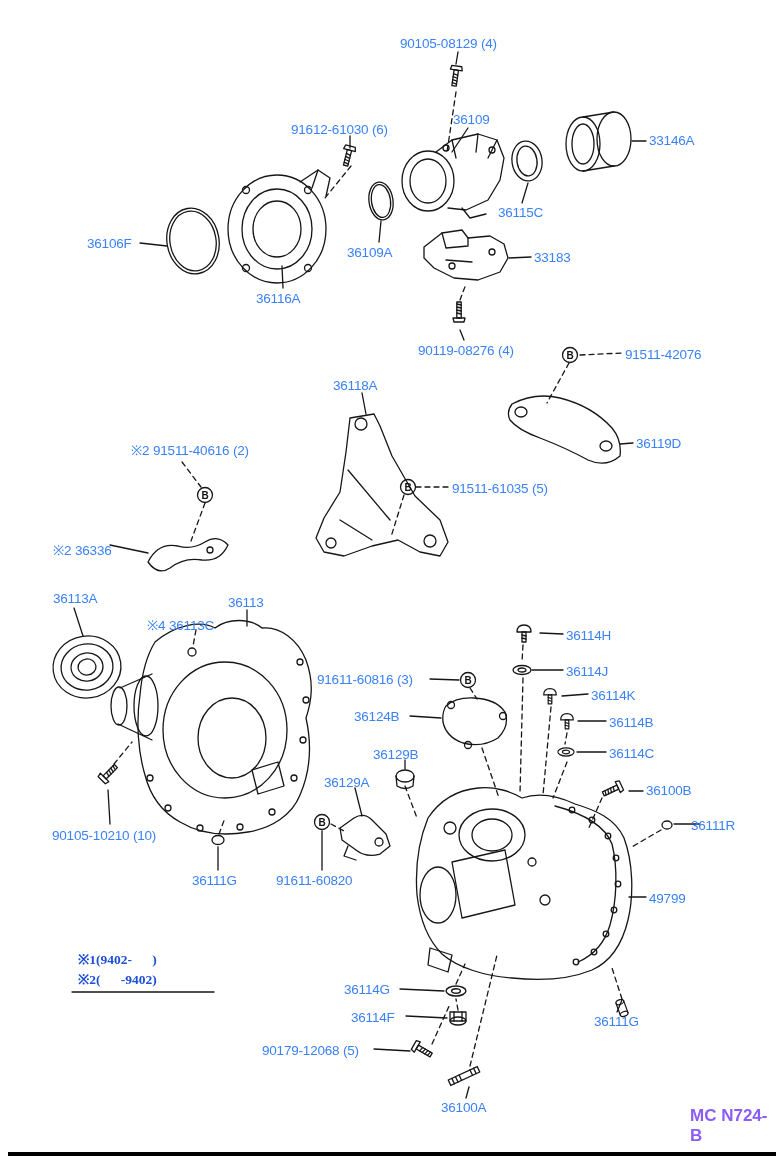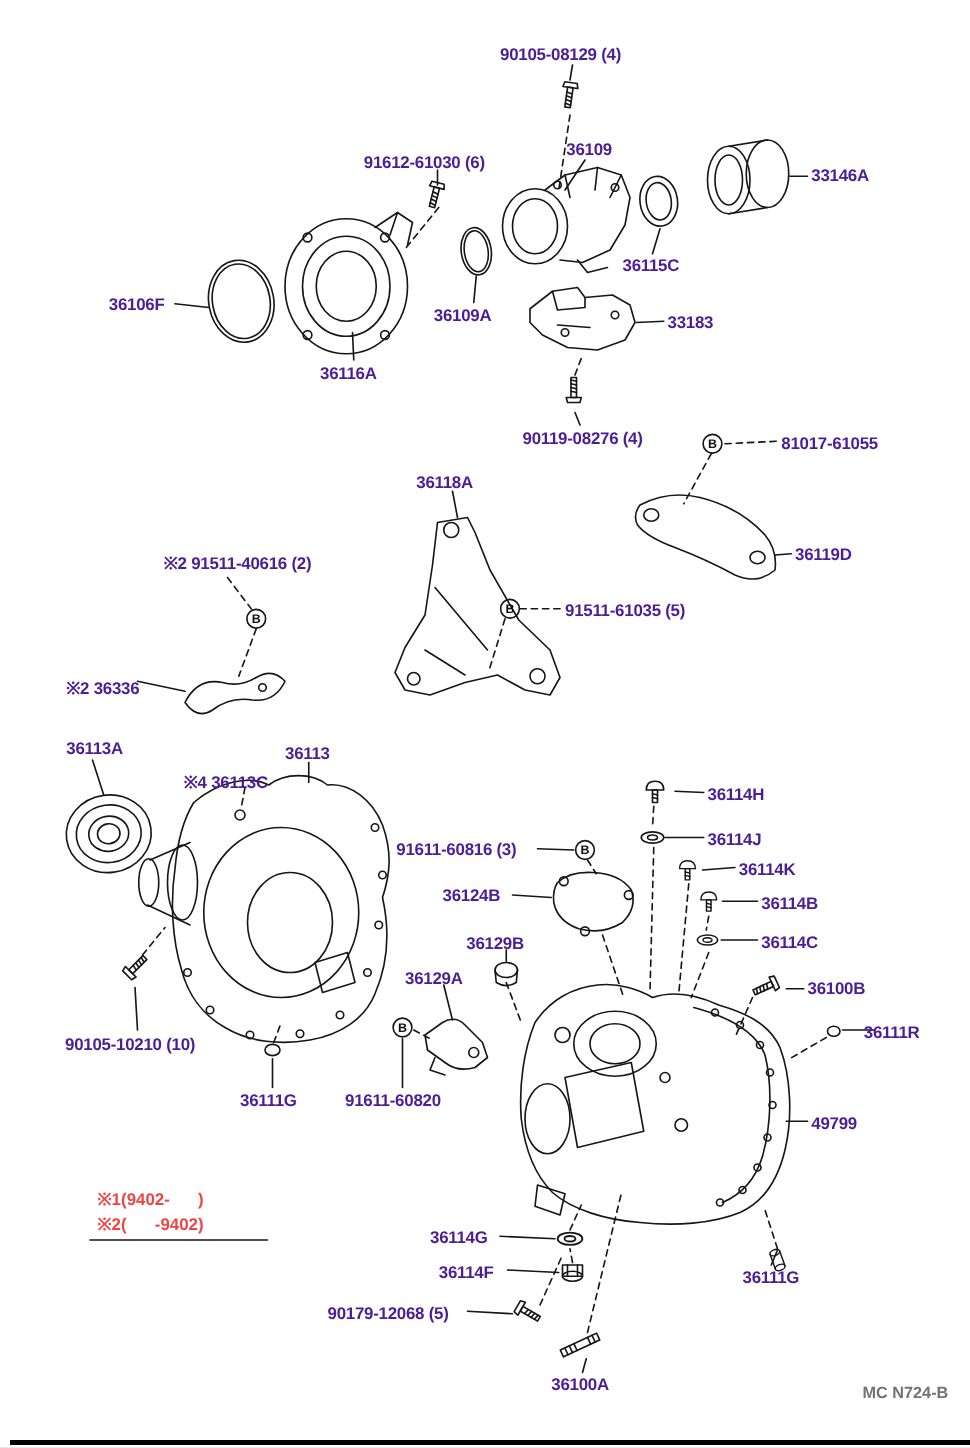--- a/index.html
+++ b/index.html
@@ -1,21 +1,21 @@
 <!DOCTYPE html>
 <html><head>
 <meta charset="utf-8">
 <style>
   * { margin:0; padding:0; box-sizing:border-box; }
   html,body { background:#d8d8d8; font-family:"Liberation Sans", sans-serif; }
   .stage { position:relative; width:776px; height:1158px; background:#ffffff; overflow:hidden; margin:0 auto; }
   .stage svg { position:absolute; left:0; top:0; }
-  .lbl { position:absolute; font-size:13.5px; font-weight:700; color:#4c1d95; letter-spacing:-0.2px; white-space:nowrap; }
-  .note { position:absolute; font-size:13.5px; font-weight:700; color:#ef4444; white-space:nowrap; }
-  .footer-code { position:absolute; font-size:13px; font-weight:700; color:#737373;text-align:center; }
+  .lbl { position:absolute; font-size:13.5px; font-weight:400; color:#3b82f6; letter-spacing:-0.2px; white-space:nowrap; }
+  .note { position:absolute; font-size:13.5px; font-weight:700; color:#1d4ed8; white-space:nowrap;font-family:Liberation Serif, serif; }
+  .footer-code { position:absolute; font-size:17px; font-weight:700; color:#8b5cf6; }
   .bottom-rule { position:absolute; left:8px; right:0; bottom:2px; height:4px; background:#000; }
 </style>
 </head>
 <body>
 
 <div class="stage">
 
   <svg width="776" height="1158" viewBox="0 0 776 1158">
     <defs>
       <g id="sym-bolt">
@@ -324,21 +324,21 @@
   <div class="lbl" style="left:400px;top:36px">90105-08129 (4)</div>
   <div class="lbl" style="left:291px;top:122px">91612-61030 (6)</div>
   <div class="lbl" style="left:453px;top:112px">36109</div>
   <div class="lbl" style="left:649px;top:133px">33146A</div>
   <div class="lbl" style="left:87px;top:236px">36106F</div>
   <div class="lbl" style="left:498px;top:205px">36115C</div>
   <div class="lbl" style="left:347px;top:245px">36109A</div>
   <div class="lbl" style="left:534px;top:250px">33183</div>
   <div class="lbl" style="left:256px;top:291px">36116A</div>
   <div class="lbl" style="left:418px;top:343px">90119-08276 (4)</div>
-  <div class="lbl" style="left:625px;top:347px">81017-61055</div>
+  <div class="lbl" style="left:625px;top:347px">91511-42076</div>
   <div class="lbl" style="left:333px;top:378px">36118A</div>
   <div class="lbl" style="left:636px;top:436px">36119D</div>
   <div class="lbl" style="left:131px;top:441px">※2 91511-40616 (2)</div>
   <div class="lbl" style="left:452px;top:481px">91511-61035 (5)</div>
   <div class="lbl" style="left:53px;top:541px">※2 36336</div>
   <div class="lbl" style="left:53px;top:591px">36113A</div>
   <div class="lbl" style="left:228px;top:595px">36113</div>
   <div class="lbl" style="left:147px;top:616px">※4 36113C</div>
   <div class="lbl" style="left:317px;top:672px">91611-60816 (3)</div>
   <div class="lbl" style="left:566px;top:628px">36114H</div>

